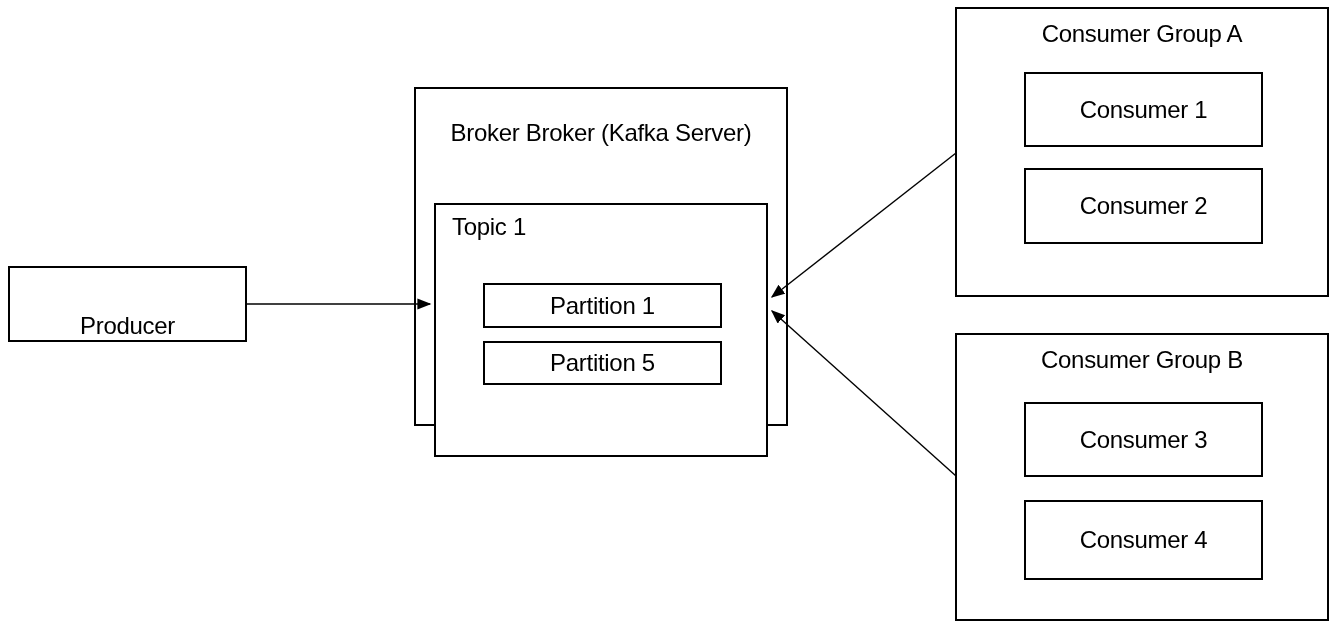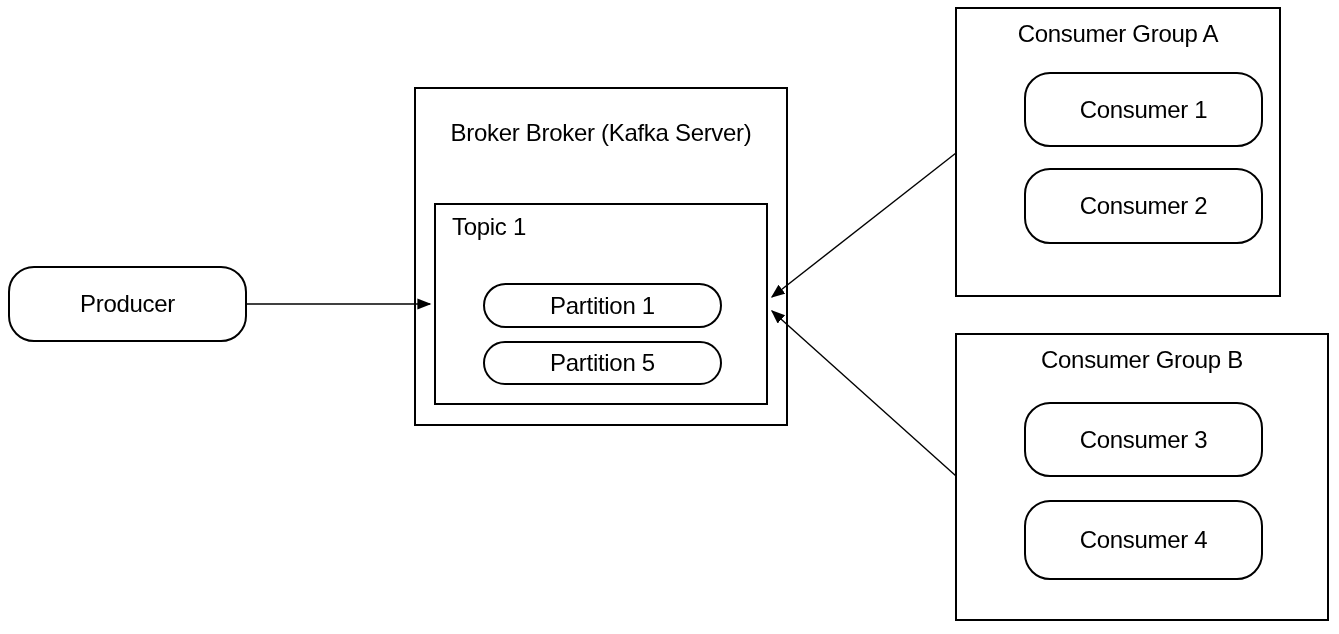--- a/index.html
+++ b/index.html
@@ -19,21 +19,20 @@
   .node {
     position: absolute;
     border: 2px solid #000000;
     background: #ffffff;
     box-sizing: border-box;
   }
   .center {
     display: flex;
     align-items: center;
     justify-content: center;
-    border-radius: 26px;
   }
   .label {
     font-size: 24px;
     letter-spacing: -0.3px;
     white-space: nowrap;
   }
   .group-title {
     position: absolute;
     left: 0;
     right: 0;
@@ -45,34 +44,34 @@
   .topic-title {
     position: absolute;
     left: 16px;
     top: 8px;
     font-size: 24px;
     letter-spacing: -0.3px;
     white-space: nowrap;
   }
 
   
-  .producer { left: 8px; top: 266px; width: 239px; height: 76px; }
+  .producer { left: 8px; top: 266px; width: 239px; height: 76px; align-items: flex-end; }
 
   
   .broker { left: 414px; top: 87px; width: 374px; height: 339px; }
   .broker-title { top: 30px; }
 
   
-  .topic { left: 18px; top: 114px; width: 334px; height: 202px; }
+  .topic { left: 18px; top: 114px; width: 334px; height: 254px; }
   .partition { width: 239px; height: 45px; left: 47px; margin-top: 20px; }
   .partition-1 { top: 58px; }
   .partition-2 { top: 116px; height: 44px; }
 
   
-  .group-a { left: 955px; top: 7px; width: 326px; height: 290px; padding-left: 8px; }
+  .group-a { left: 955px; top: 7px; width: 374px; height: 290px; padding-left: 8px; }
   .group-b { left: 955px; top: 333px; width: 374px; height: 288px; padding-left: 48px; }
   .group-title-pos { top: 11px; }
   .consumer { width: 239px; height: 75px; left: 67px; }
   .consumer-1 { top: 63px; }
   .consumer-2 { top: 159px; height: 76px; }
   .consumer-3 { top: 67px; justify-content: center; }
   .consumer-4 { top: 165px; height: 80px; }
 
   .arrows {
     position: absolute;

